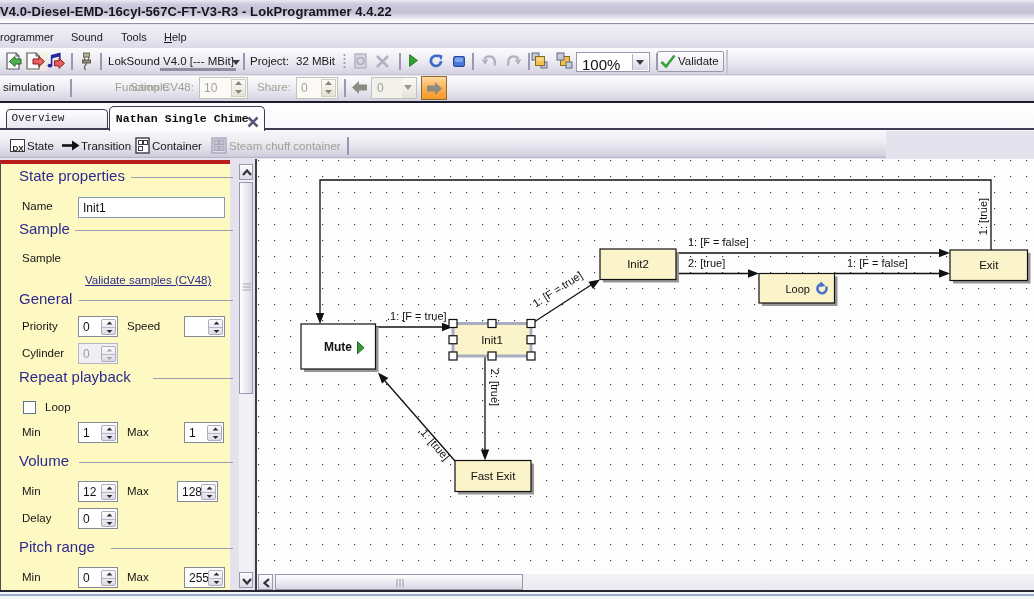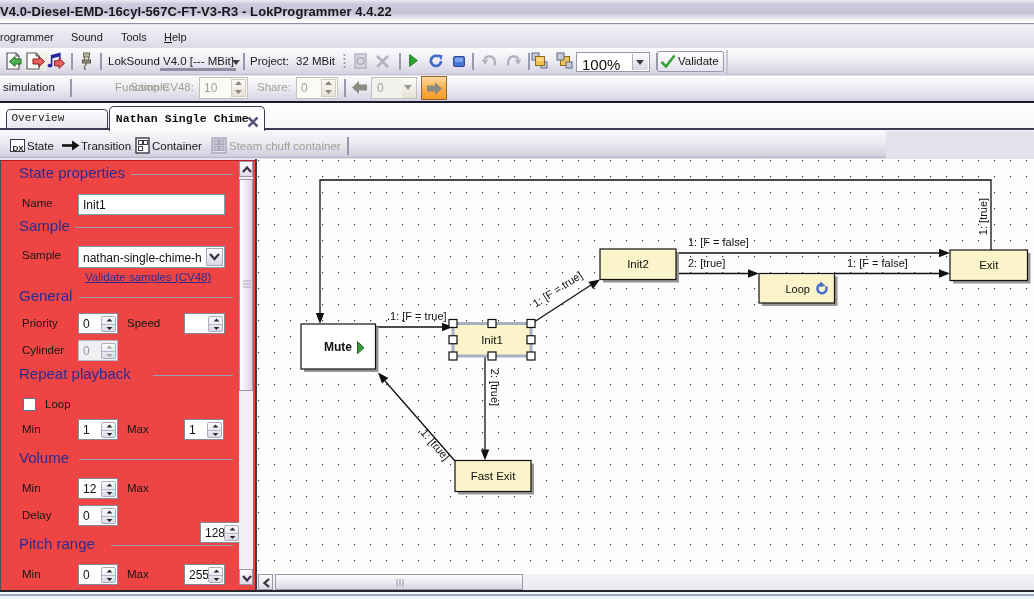--- a/index.html
+++ b/index.html
@@ -40,22 +40,22 @@
 #tab2 { left:108.7px; top:106px; width:156.7px; height:30px; background:#fdfdfe;
   border:1.4px solid #3c3c52; border-bottom:none; border-radius:5px 5px 0 0; }
 #tab2 b { position:absolute; left:6px; top:4.5px; font-size:11.5px; color:#0d0d0d; letter-spacing:0.1px; }
 
 
 #toolbar3 { left:0; top:131px; width:886px; height:27px;
   background:linear-gradient(180deg,#f6f5f9 0%,#eeedf3 40%,#d6d3e2 90%,#c9c6d8 100%);
   border-bottom:1px solid #b9b6c9; }
 
 
-#leftpanel { left:0; top:160px; width:255px; height:431px; background:#ef4444;
-  border-left:1px solid #4d4d5a; border-top:1px solid #b91c1c; }
+#leftpanel { left:0; top:160px; width:230px; height:431px; background:#fef9c3;
+  border-left:1px solid #4d4d5a; border-top:4px solid #b91c1c; }
 #vdivider { left:255px; top:159px; width:2px; height:432px; background:#3c3c4b; }
 #diagram { left:257px; top:159px; width:777px; height:415px; background:#fdfdfd; }
 #hscroll { left:257px; top:574px; width:777px; height:16px; background:linear-gradient(180deg,#f2f2f6 0%,#e9e9f0 100%); }
 
 
 #statusline { left:0; top:590px; width:1034px; height:2px; background:#26262f; }
 #statusbar { left:0; top:592px; width:1034px; height:7px; background:#f2f5fa; }
 #statusbar .blueline { position:absolute; left:0; top:2px; width:1034px; height:1.5px; background:#9dadc8; }
 
 
@@ -286,27 +286,20 @@
   <div id="leftpanel" class="abs">
     <span class="hdr" style="left:18px;top:3px;">State properties</span>
     <div class="hline" style="left:130px;top:13px;width:102px;"></div>
     <span class="lbl" style="left:21px;top:36px;">Name</span>
     <div class="txtinput" style="left:77px;top:33px;width:147px;height:21px;">
         <span style="position:absolute;left:4px;top:3px;">Init1</span>
       </div>
     <span class="hdr" style="left:18px;top:56px;">Sample</span>
     <div class="hline" style="left:74px;top:66px;width:158px;"></div>
     <span class="lbl" style="left:21px;top:88px;">Sample</span>
-    <div class="txtinput" style="left:77px;top:85px;width:147px;height:22px;">
-      <span style="position:absolute;left:4px;top:4px;">nathan-single-chime-h</span>
-      <div style="position:absolute;right:1px;top:1px;width:17px;height:18px;background:linear-gradient(180deg,#fdfdfe,#d8d6e2);border:1px solid #a8a6b8;"></div>
-      <svg style="position:absolute;right:4px;top:6px;" width="11" height="8" viewBox="0 0 11 8">
-          <path d="M1 1 L5.5 6 L10 1" fill="none" stroke="#33333e" stroke-width="2.2"></path>
-        </svg>
-    </div>
     <span class="lbl navy" style="left:84px;top:110px;text-decoration:underline;">Validate samples (CV48)</span>
     <span class="hdr" style="left:18px;top:126px;">General</span>
     <div class="hline" style="left:78px;top:136px;width:154px;"></div>
     <span class="lbl" style="left:21px;top:156px;">Priority</span>
     <div class="spin" style="left:77px;top:152px;width:40px;height:21px;">
         <span class="val">0</span>
       <div class="btns"></div>
         <svg class="arr" width="7" height="13">
           <path d="M3.5 0.5 L6.4 3.6 L0.6 3.6 Z" fill="#2a2a2a"></path>
           <path d="M0.6 8.9 L6.4 8.9 L3.5 12 Z" fill="#2a2a2a"></path>
@@ -357,21 +350,21 @@
     <span class="lbl" style="left:21px;top:321px;">Min</span>
     <div class="spin" style="left:77px;top:317px;width:40px;height:21px;">
         <span class="val">12</span>
       <div class="btns"></div>
         <svg class="arr" width="7" height="13">
           <path d="M3.5 0.5 L6.4 3.6 L0.6 3.6 Z" fill="#2a2a2a"></path>
           <path d="M0.6 8.9 L6.4 8.9 L3.5 12 Z" fill="#2a2a2a"></path>
         </svg>
       </div>
     <span class="lbl" style="left:126px;top:321px;">Max</span>
-    <div class="spin" style="left:199px;top:317px;width:41px;height:21px;margin-top:44px;">
+    <div class="spin" style="left:176px;top:317px;width:41px;height:21px;">
         <span class="val">128</span>
       <div class="btns"></div>
         <svg class="arr" width="7" height="13">
           <path d="M3.5 0.5 L6.4 3.6 L0.6 3.6 Z" fill="#2a2a2a"></path>
           <path d="M0.6 8.9 L6.4 8.9 L3.5 12 Z" fill="#2a2a2a"></path>
         </svg>
       </div>
     <span class="lbl" style="left:21px;top:348px;">Delay</span>
     <div class="spin" style="left:77px;top:344px;width:40px;height:21px;">
         <span class="val">0</span>

